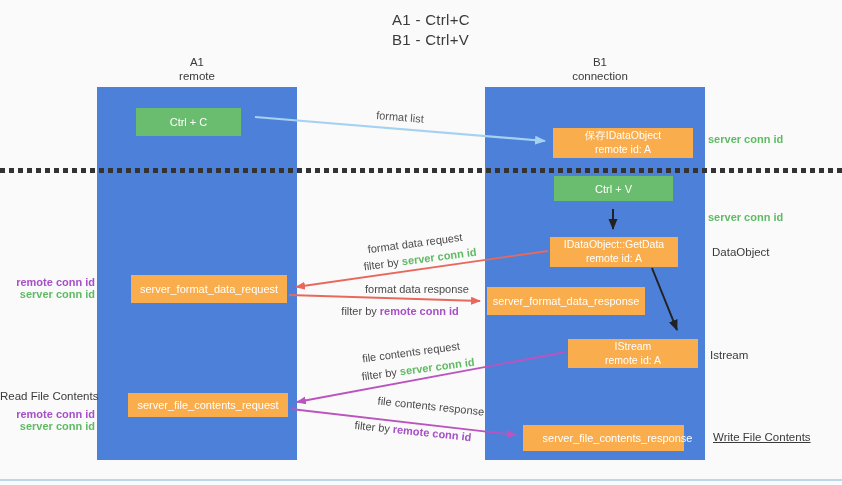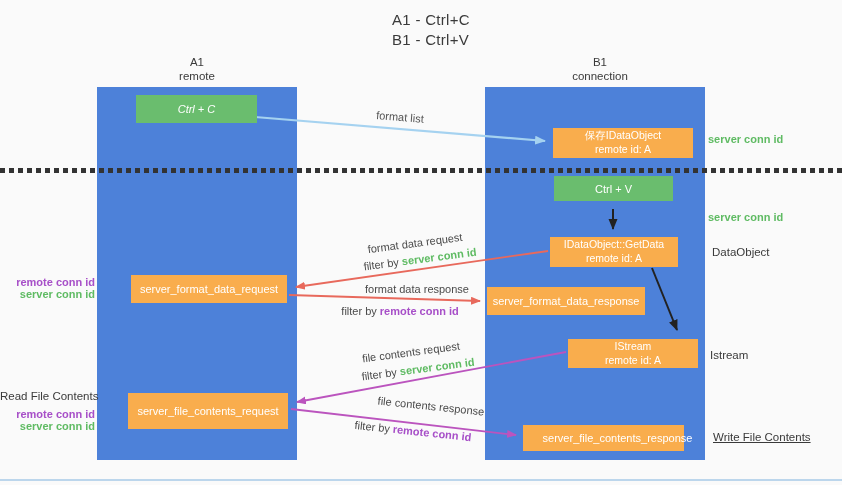--- a/index.html
+++ b/index.html
@@ -91,21 +91,21 @@
     </defs>
     <line x1="255" y1="117" x2="545" y2="141" stroke="#a5d2f0" stroke-width="2.2" marker-end="url(#ah-blue)"></line>
     <line x1="613" y1="209" x2="613" y2="229" stroke="#222222" stroke-width="2" marker-end="url(#ah-black)"></line>
     <line x1="652" y1="268" x2="677" y2="330" stroke="#222222" stroke-width="2" marker-end="url(#ah-black)"></line>
     <line x1="548" y1="251" x2="296" y2="287" stroke="#e8695c" stroke-width="1.8" marker-end="url(#ah-red)"></line>
     <line x1="289" y1="295" x2="480" y2="301" stroke="#e8695c" stroke-width="1.8" marker-end="url(#ah-red)"></line>
     <line x1="566" y1="352" x2="297" y2="402" stroke="#bb54be" stroke-width="1.8" marker-end="url(#ah-purple)"></line>
     <line x1="291" y1="409" x2="516" y2="435" stroke="#bb54be" stroke-width="1.8" marker-end="url(#ah-purple)"></line>
   </svg>
 
-  <div class="node green" style="left:136px; top:95px; width:121px; height:28px;font-style:italic;">
+  <div class="node green" style="left:136px; top:108px; width:105px; height:28px;">
     <span>Ctrl + C</span>
   </div>
 
   <div class="node orange two-line" style="left:553px; top:128px; width:140px; height:30px;">
     <span>保存IDataObject</span>
     <span>remote id: A</span>
   </div>
 
   <div class="node green" style="left:554px; top:176px; width:119px; height:25px;">
     <span>Ctrl + V</span>
@@ -122,21 +122,21 @@
 
   <div class="node orange" style="left:131px; top:275px; width:156px; height:28px;">
     <span>server_format_data_request</span>
   </div>
 
   <div class="node orange two-line" style="left:568px; top:339px; width:130px; height:29px;">
     <span>IStream</span>
     <span>remote id: A</span>
   </div>
 
-  <div class="node orange" style="left:128px; top:393px; width:160px; height:36px;">
+  <div class="node orange" style="left:128px; top:393px; width:160px; height:24px;">
     <span>server_file_contents_request</span>
   </div>
 
   <div class="node orange" style="left:523px; top:425px; width:161px; height:26px;padding-left:28px;">
     <span>server_file_contents_response</span>
   </div>
 
   <div class="arrow-label" style="left:400px; top:117px; transform:translate(-50%,-50%) rotate(4.5deg); color:#555;">format list</div>
 
   <div class="arrow-label" style="left:415px; top:243px; transform:translate(-50%,-50%) rotate(-7.5deg);">format data request</div>

